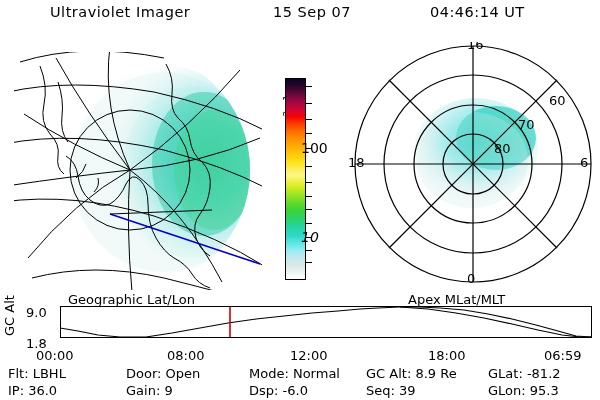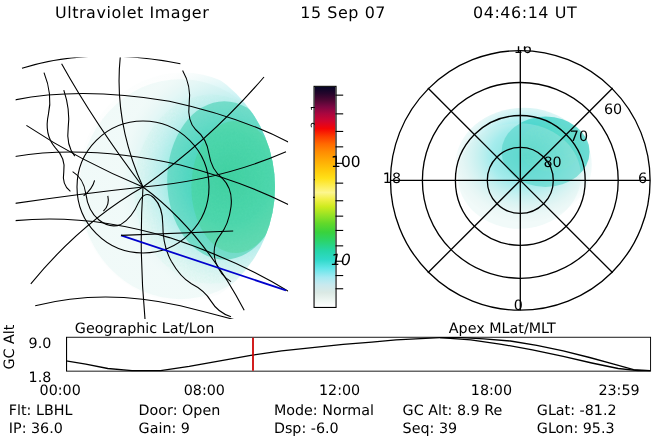--- a/index.html
+++ b/index.html
@@ -254,21 +254,21 @@
     <polyline points="340,1 368,3 396,7 424,12 452,18 478,24 502,29 520,31 531,31" fill="none" stroke="#000000" stroke-width="1.2"></polyline>
     <line x1="170" y1="1" x2="170" y2="31" stroke="#cc0000" stroke-width="1.6"></line>
   </svg>
 </div>
 
 <div id="timeaxis" class="abs">
   <span style="left:36px;">00:00</span>
   <span style="left:167px;">08:00</span>
   <span style="left:290px;">12:00</span>
   <span style="left:428px;">18:00</span>
-  <span style="left:544px;">23:59</span>
+  <span style="left:544px;">06:59</span>
 </div>
 
 <div id="status" class="abs">
   <div class="st-r0 c0">Flt: LBHL</div>
   <div class="st-r0 c2">Mode: Normal</div>
   <div class="st-r0 c1">Door: Open</div>
   <div class="st-r0 c3">GC Alt: 8.9 Re</div>
   <div class="st-r0 c4">GLat: -81.2</div>
 
   <div class="st-r1 c0">IP: 36.0</div>

